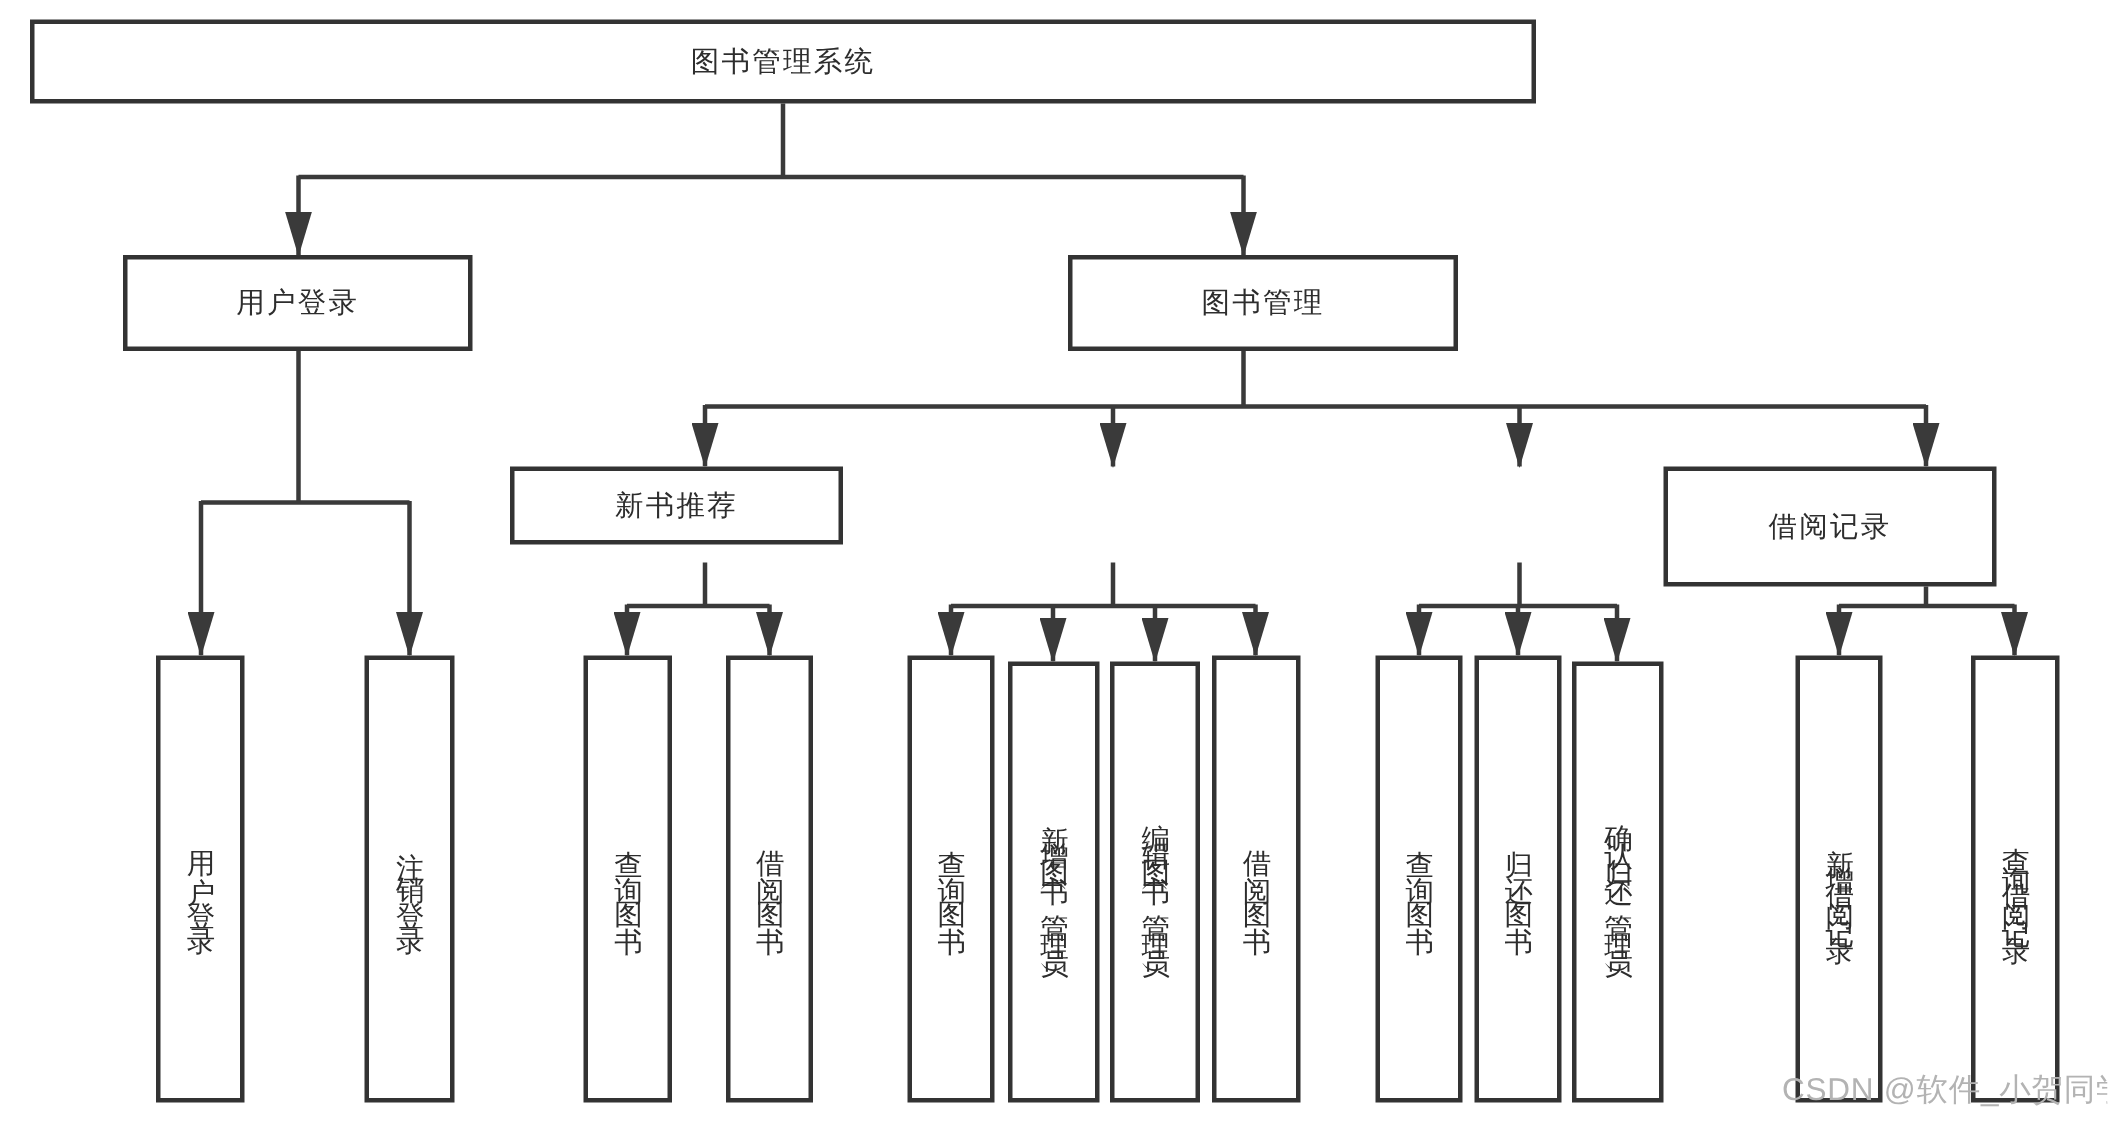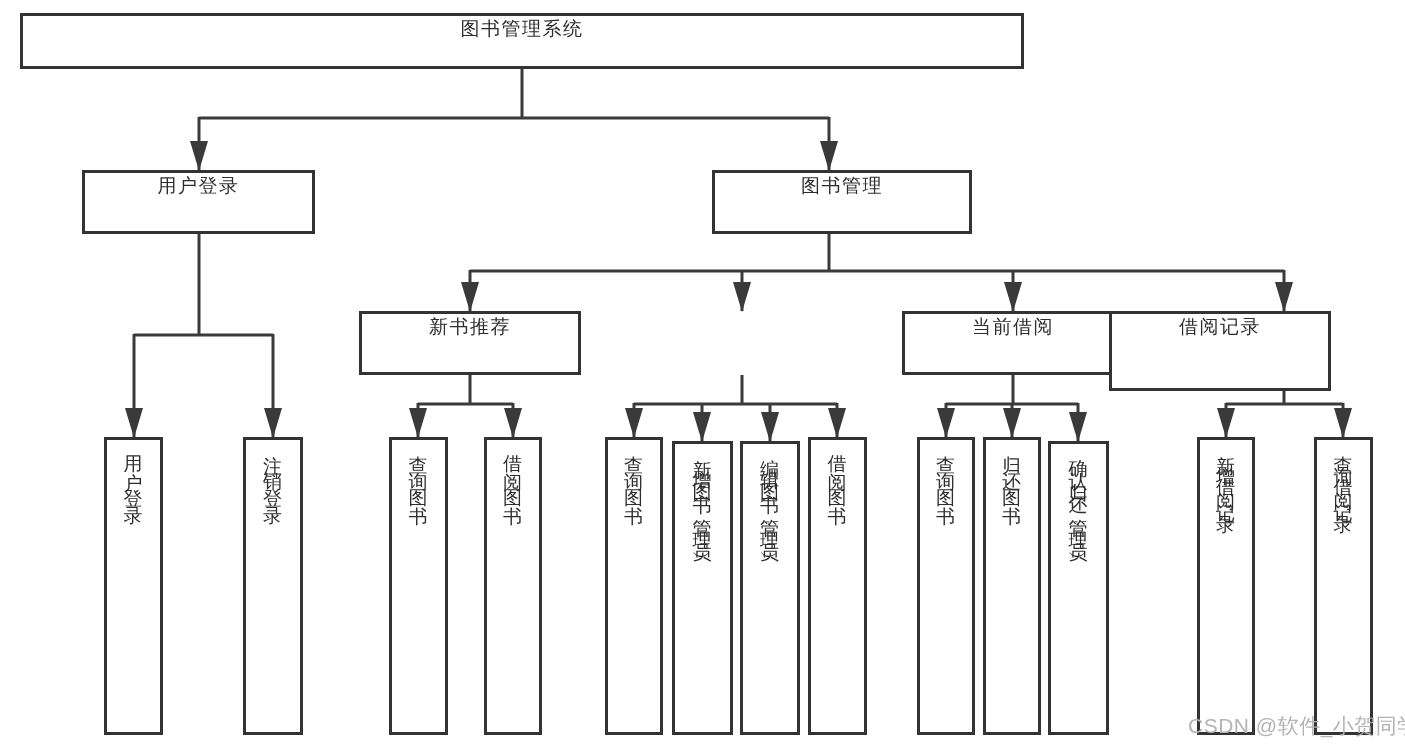--- a/index.html
+++ b/index.html
@@ -7,21 +7,21 @@
     position:relative;width:1405px;height:747px;background:var(--bg,#fff);
     font-family:"Liberation Sans","DejaVu Sans",sans-serif;color:var(--text,#2d2d2d);
     overflow:hidden;
   }
   #wires{position:absolute;left:0;top:0;z-index:1;}
   #wires path,#wires line{stroke:var(--line,#3a3a3a);stroke-width:3;fill:none;}
   #wires marker path{fill:var(--line,#3a3a3a);stroke:none;}
   .node{
     position:absolute;box-sizing:border-box;background:#fff;
     border:3px solid var(--border,#333);z-index:2;
-    display:flex;align-items:flex-start;justify-content:center;
+    display:flex;align-items:center;justify-content:center;
   }
   .hnode span{font-size:19px;letter-spacing:1.5px;white-space:nowrap;}
   .vt{
     writing-mode:vertical-rl;text-orientation:mixed;
     font-size:19px;line-height:1;white-space:nowrap;
   }
   .sp-w{letter-spacing:17px;}
   .sp-n{letter-spacing:12px;}
   #watermark{
     position:absolute;left:1188px;top:712px;z-index:5;
@@ -78,25 +78,22 @@
     <span>图书管理系统</span>
   </div>
 
   <div class="node hnode" style="left:82px;top:170px;width:233px;height:64px">
     <span>用户登录</span>
   </div>
   <div class="node hnode" style="left:712px;top:170px;width:260px;height:64px">
     <span>图书管理</span>
   </div>
 
-  <div class="node hnode" style="left:359px;top:311px;width:222px;height:64px">
+  <div class="node hnode" style="left:340px;top:311px;width:222px;height:52px">
     <span>新书推荐</span>
-  </div>
-  <div class="node hnode" style="left:902px;top:311px;width:222px;height:64px">
-    <span>当前借阅</span>
   </div>
   <div class="node hnode" style="left:1109px;top:311px;width:222px;height:80px">
     <span>借阅记录</span>
   </div>
 
   <div class="node" style="left:104px;top:437px;width:59px;height:298px">
     <span class="vt sp-w">用户登录</span>
   </div>
   <div class="node" style="left:243px;top:437px;width:60px;height:298px">
     <span class="vt sp-w">注销登录</span>

